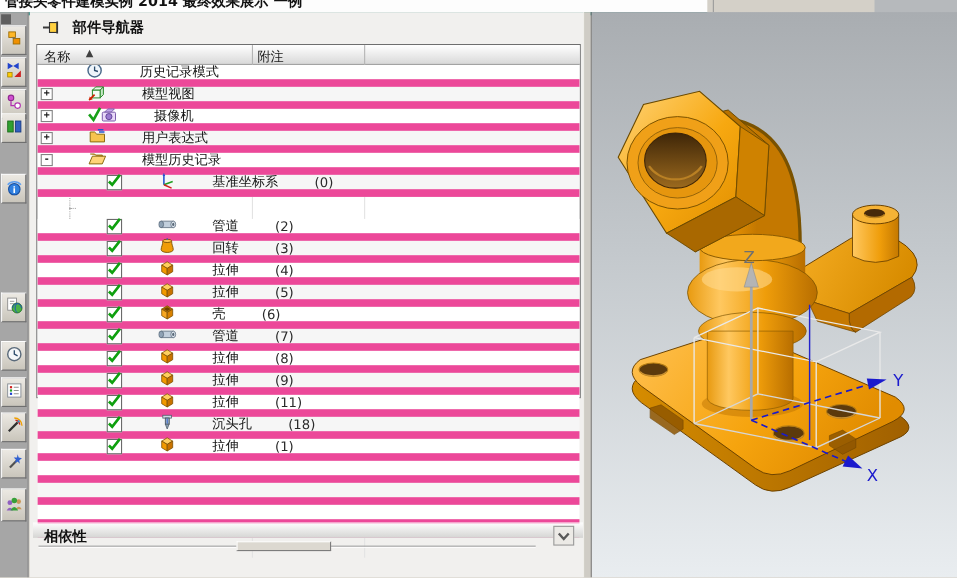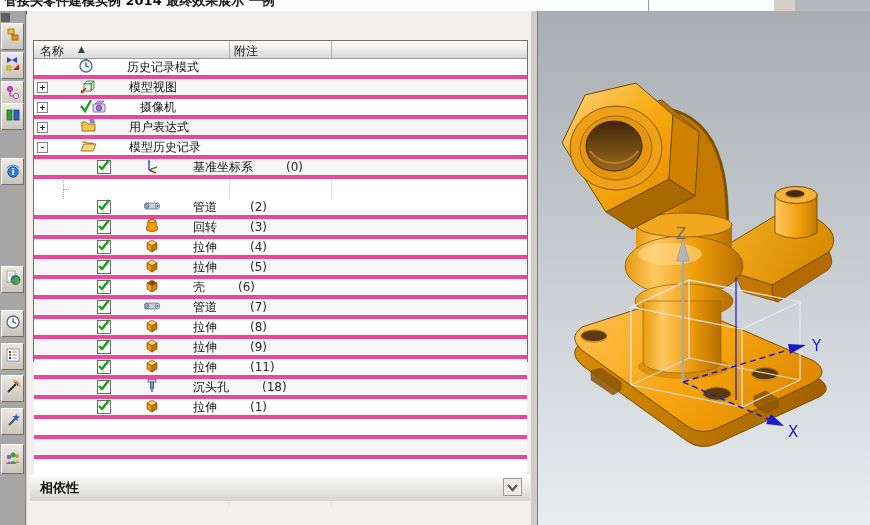--- a/index.html
+++ b/index.html
@@ -1,20 +1,20 @@
 <!DOCTYPE html>
 <html><head>
 <meta charset="utf-8">
 <style>
   html,body{margin:0;padding:0;width:870px;height:525px;overflow:hidden;
     font-family:"DejaVu Sans","Liberation Sans",sans-serif;background:#d4d0c8;}
   .screen{position:absolute;left:0;top:0;width:870px;height:525px;overflow:hidden;}
 
   
-  .titlebar{position:absolute;left:0;top:0;width:774px;height:11px;background:#fdfdfd;
+  .titlebar{position:absolute;left:0;top:0;width:643px;height:11px;background:#fdfdfd;
     border-bottom:3px solid #0f766e;overflow:hidden;}
   .titlebar .ttext{position:absolute;left:4px;top:-8px;font-size:13px;font-weight:bold;color:#111;white-space:nowrap;}
   .tdivider{position:absolute;left:648px;top:0;width:1px;height:11px;background:#9a9a9a;}
   .tright{position:absolute;left:795px;top:0;width:75px;height:12px;background:#b6b9bc;}
 
   
   .resbar{position:absolute;left:0;top:11px;width:26px;height:514px;background:#a6a6a6;border-right:1px solid #8a8a8a;box-sizing:border-box;}
   .resbar .dk{position:absolute;left:1px;top:2px;width:9px;height:9px;background:#5f5f5f;}
   .rtab{position:absolute;left:1px;width:23px;height:27px;background:linear-gradient(#ece9e3,#c9c5bb);
     border:1px solid;border-color:#ffffff #6f6f6f #6f6f6f #ffffff;box-sizing:border-box;
@@ -33,40 +33,40 @@
     background:linear-gradient(#ffffff,#d9d9d9);border-bottom:1px solid #9a9a9a;box-sizing:border-box;
     font-size:12px;color:#1a1a1a;}
   .colhead .cname{position:absolute;left:6px;top:2px;}
   .colhead .csort{position:absolute;left:44px;top:3px;font-size:9px;color:#404040;}
   .colhead .cnote{position:absolute;left:200px;top:2px;}
   .cdiv{position:absolute;top:0;width:1px;height:448px;background:#e3e3e3;}
   .cdiv.h{height:18px;background:#b4b4b4;z-index:5;}
 
   .gbody{position:absolute;left:0;top:18px;width:493px;height:430px;overflow:hidden;}
   .trow{position:absolute;left:0;width:100%;height:20px;display:flex;align-items:center;
-    font-size:12px;color:#141414;border-bottom:4px solid #ec4899;box-sizing:border-box;background:#fff;gap:28px;}
+    font-size:12px;color:#141414;border-bottom:7px solid #ec4899;box-sizing:border-box;background:#fff;gap:28px;}
   .trow.alt{background:#f6f6f6;}
   .sp35{width:35px;flex:none;}
   .sp16{width:16px;flex:none;}
   .exp{width:9px;height:9px;flex:none;margin:0 4px 0 3px;border:1px solid #848484;background:#fff;
     font:bold 9px/8px "DejaVu Sans Mono",monospace;text-align:center;color:#1a1a1a;}
   .cb{width:12px;height:12px;flex:none;margin-right:5px;border:1px solid #6a6a6a;background:#fff;position:relative;}
   .cb svg{position:absolute;left:-1px;top:-3px;overflow:visible;}
   .ic{flex:none;margin-right:4px;}
   .lab{white-space:nowrap;}
   .suf{margin-left:5px;white-space:nowrap;color:#2a2a2a;}
   .muted .lab,.muted .suf{color:#9c9c9c;}
   .conn{position:absolute;border-color:#aaa;z-index:0;}
 
   .hscroll{position:absolute;left:6px;top:480px;width:495px;height:11px;}
   .groove{position:absolute;left:2px;top:5px;width:452px;height:1px;background:#a2a2a2;box-shadow:0 1px 0 #ffffff;}
   .hthumb{position:absolute;left:182px;top:1px;width:86px;height:9px;background:#dcd8d0;
     border:1px solid;border-color:#ffffff #7c7c7c #7c7c7c #ffffff;box-sizing:border-box;}
 
-  .depbar{position:absolute;left:3px;top:464px;width:500px;height:26px;
+  .depbar{position:absolute;left:3px;top:464px;width:500px;height:14px;
     background:linear-gradient(#fbfbfb,#d5d5d3);border-top:1px solid #ffffff;box-sizing:border-box;}
   .depbar .dtitle{position:absolute;left:10px;top:3px;font-size:13px;font-weight:bold;color:#101010;}
   .depbtn{position:absolute;right:8px;top:2px;width:19px;height:18px;background:#eceae6;
     border:1px solid #9a9a9a;box-sizing:border-box;display:flex;align-items:center;justify-content:center;}
 
   
   .viewport{position:absolute;left:537px;top:11px;width:333px;height:514px;
     background:linear-gradient(180deg,#a9adb1 0%,#c3c8cc 42%,#e9edf0 100%);
     border-left:1px solid #7d7d7d;box-sizing:border-box;}
   .viewport svg{display:block;}
@@ -167,20 +167,28 @@
             <path d="M1,15 Q4,10 7,15 Z" fill="#9060c0"></path>
         <circle cx="12" cy="7" r="2.1" fill="#c89858"></circle>
             <path d="M9.5,14 Q12,9.5 14.8,14 Z" fill="#c89858"></path>
         <circle cx="8" cy="6" r="2.5" fill="#38a038"></circle>
             <path d="M4.5,15 Q8,9 11.5,15 Z" fill="#38a038"></path>
           </svg></span>
     </div>
   </div>
 
   <div class="panel">
+    <div class="phead">
+      <span class="pin"><svg width="17" height="13">
+        <line x1="0" y1="7" x2="6" y2="7" stroke="#3a3a3a" stroke-width="1.6"></line>
+        <rect x="6" y="2.5" width="7" height="9" fill="#ffd040" stroke="#333" stroke-width="1"></rect>
+        <line x1="13" y1="1.5" x2="13" y2="12.5" stroke="#333" stroke-width="1.6"></line>
+          </svg></span>
+      <span class="ptitle">部件导航器</span>
+    </div>
 
     <div class="grid">
       <div class="colhead">
         <span class="cname">名称</span>
         <span class="csort">▲</span>
         <span class="cnote">附注</span>
       </div>
       <div class="cdiv h" style="left:195px"></div>
       <div class="cdiv h" style="left:297px"></div>
       <div class="cdiv" style="left:195px;top:18px"></div>

